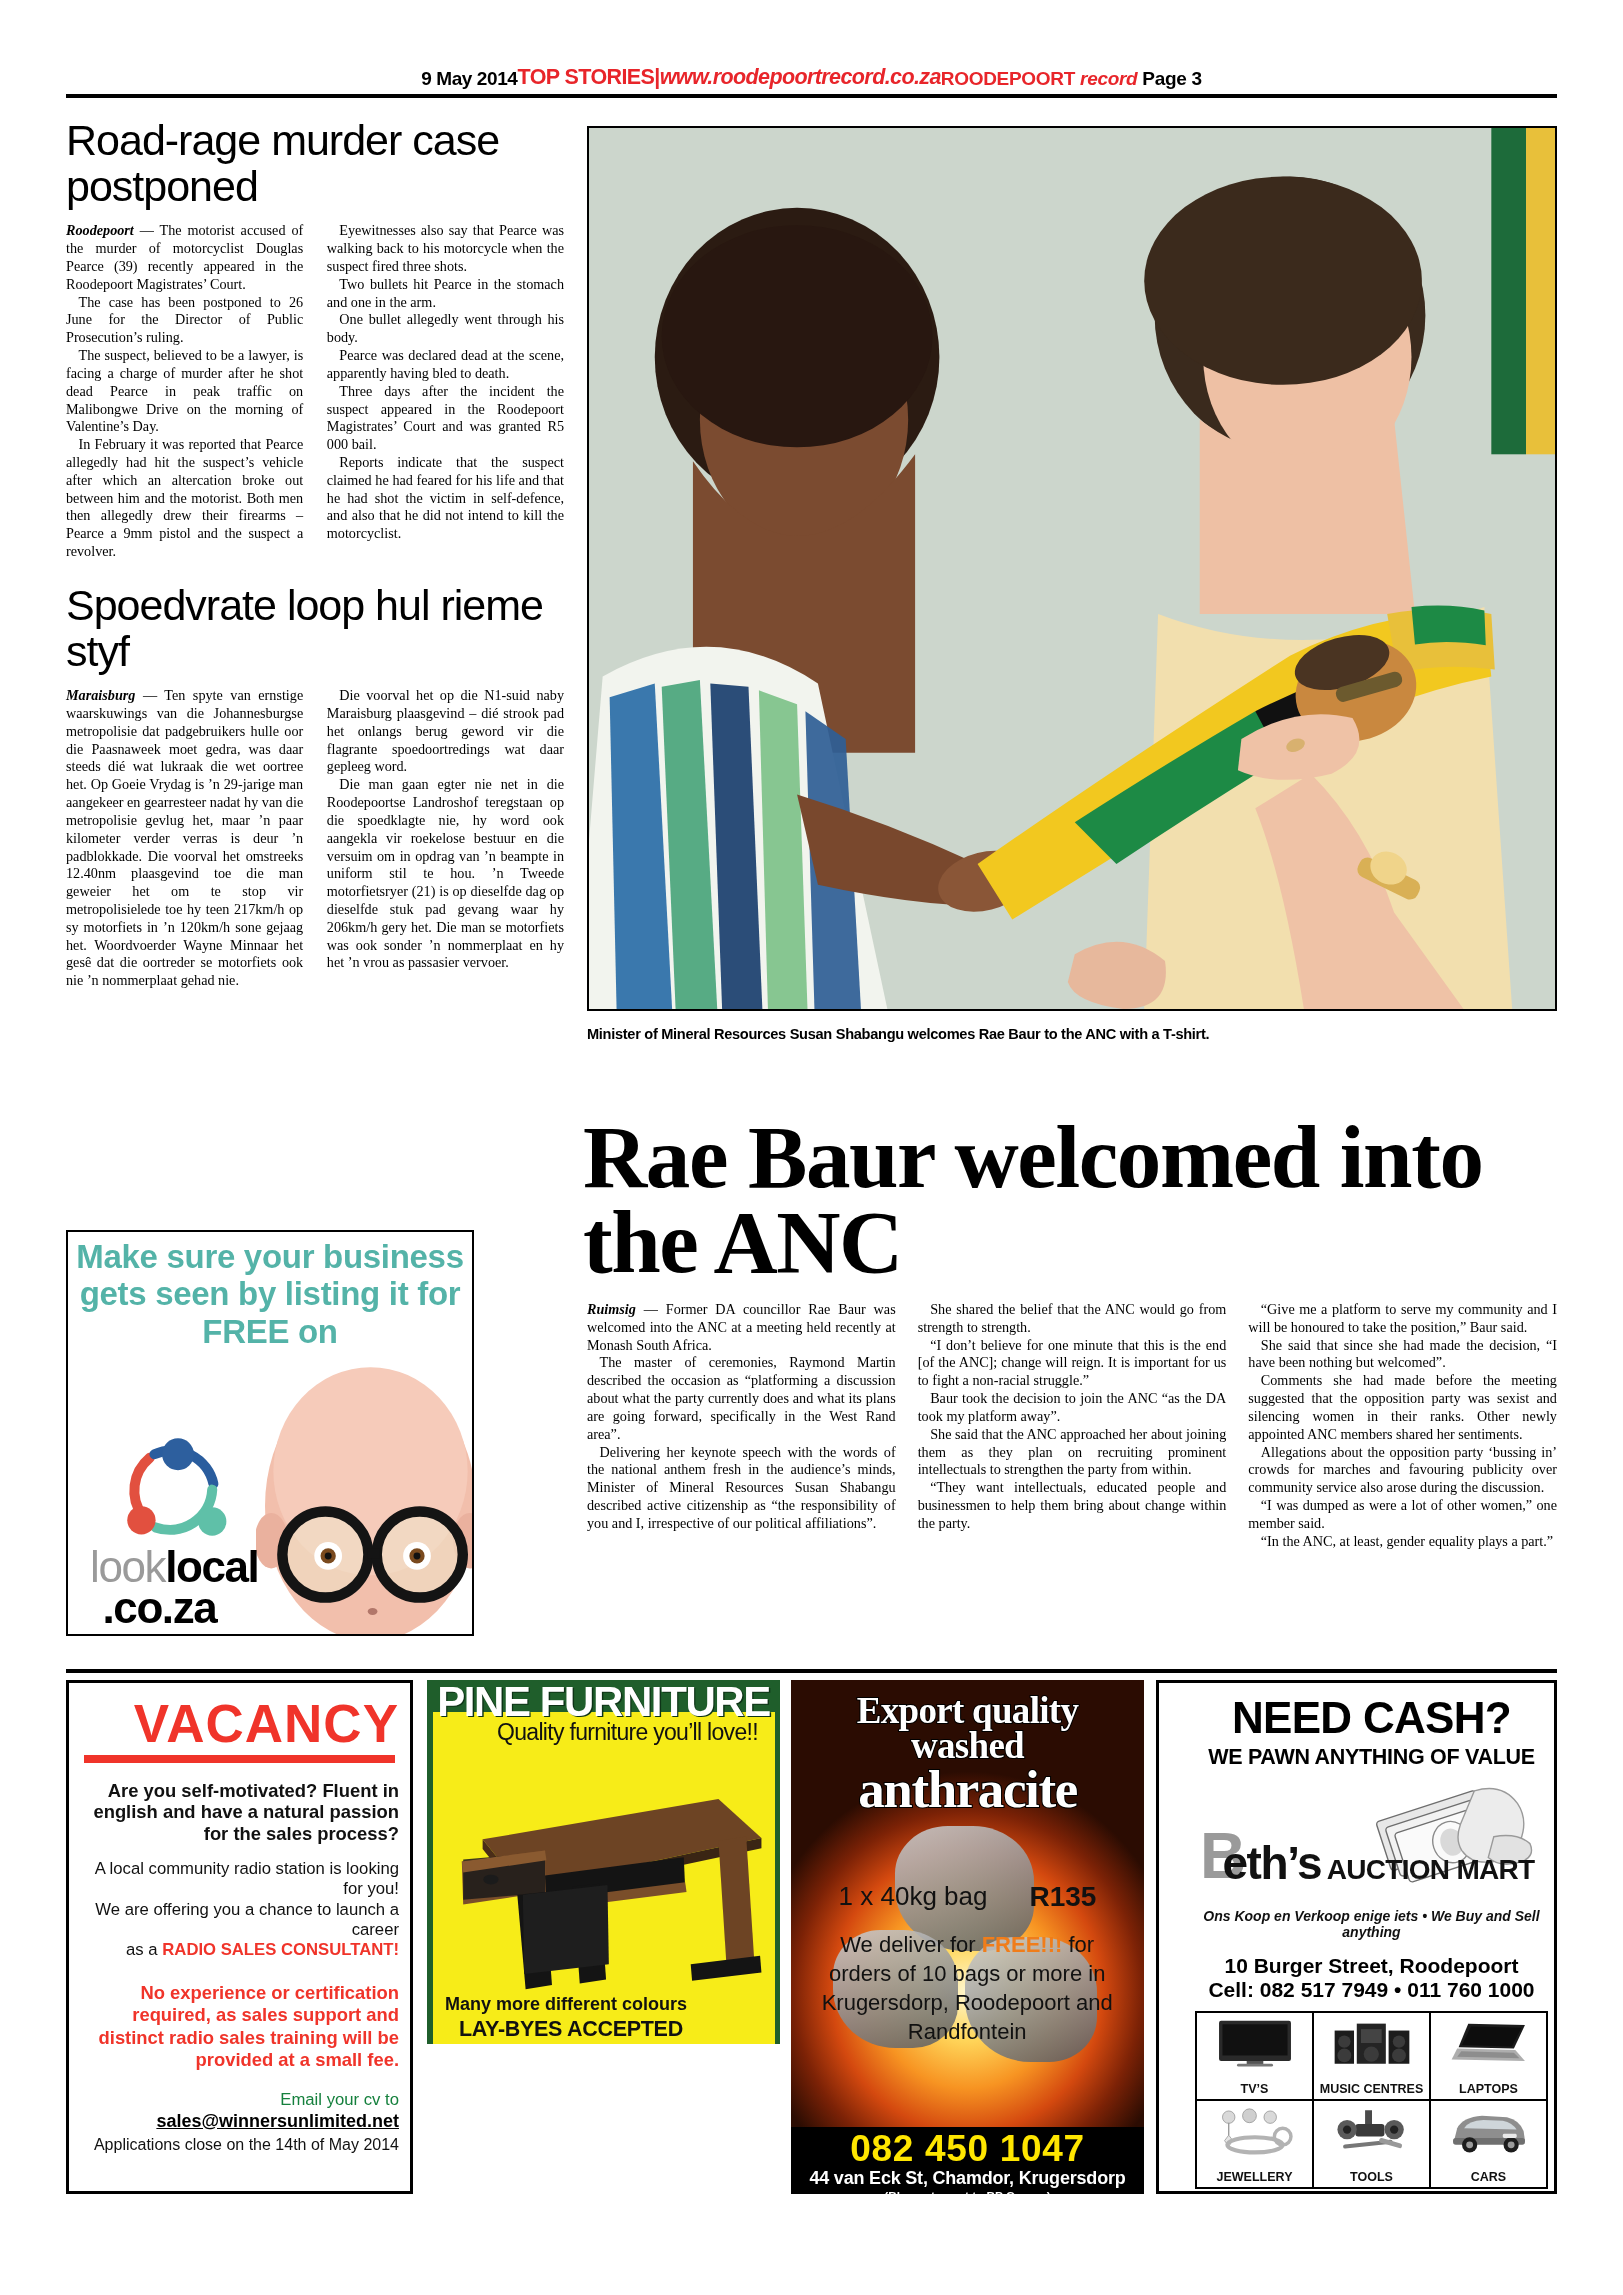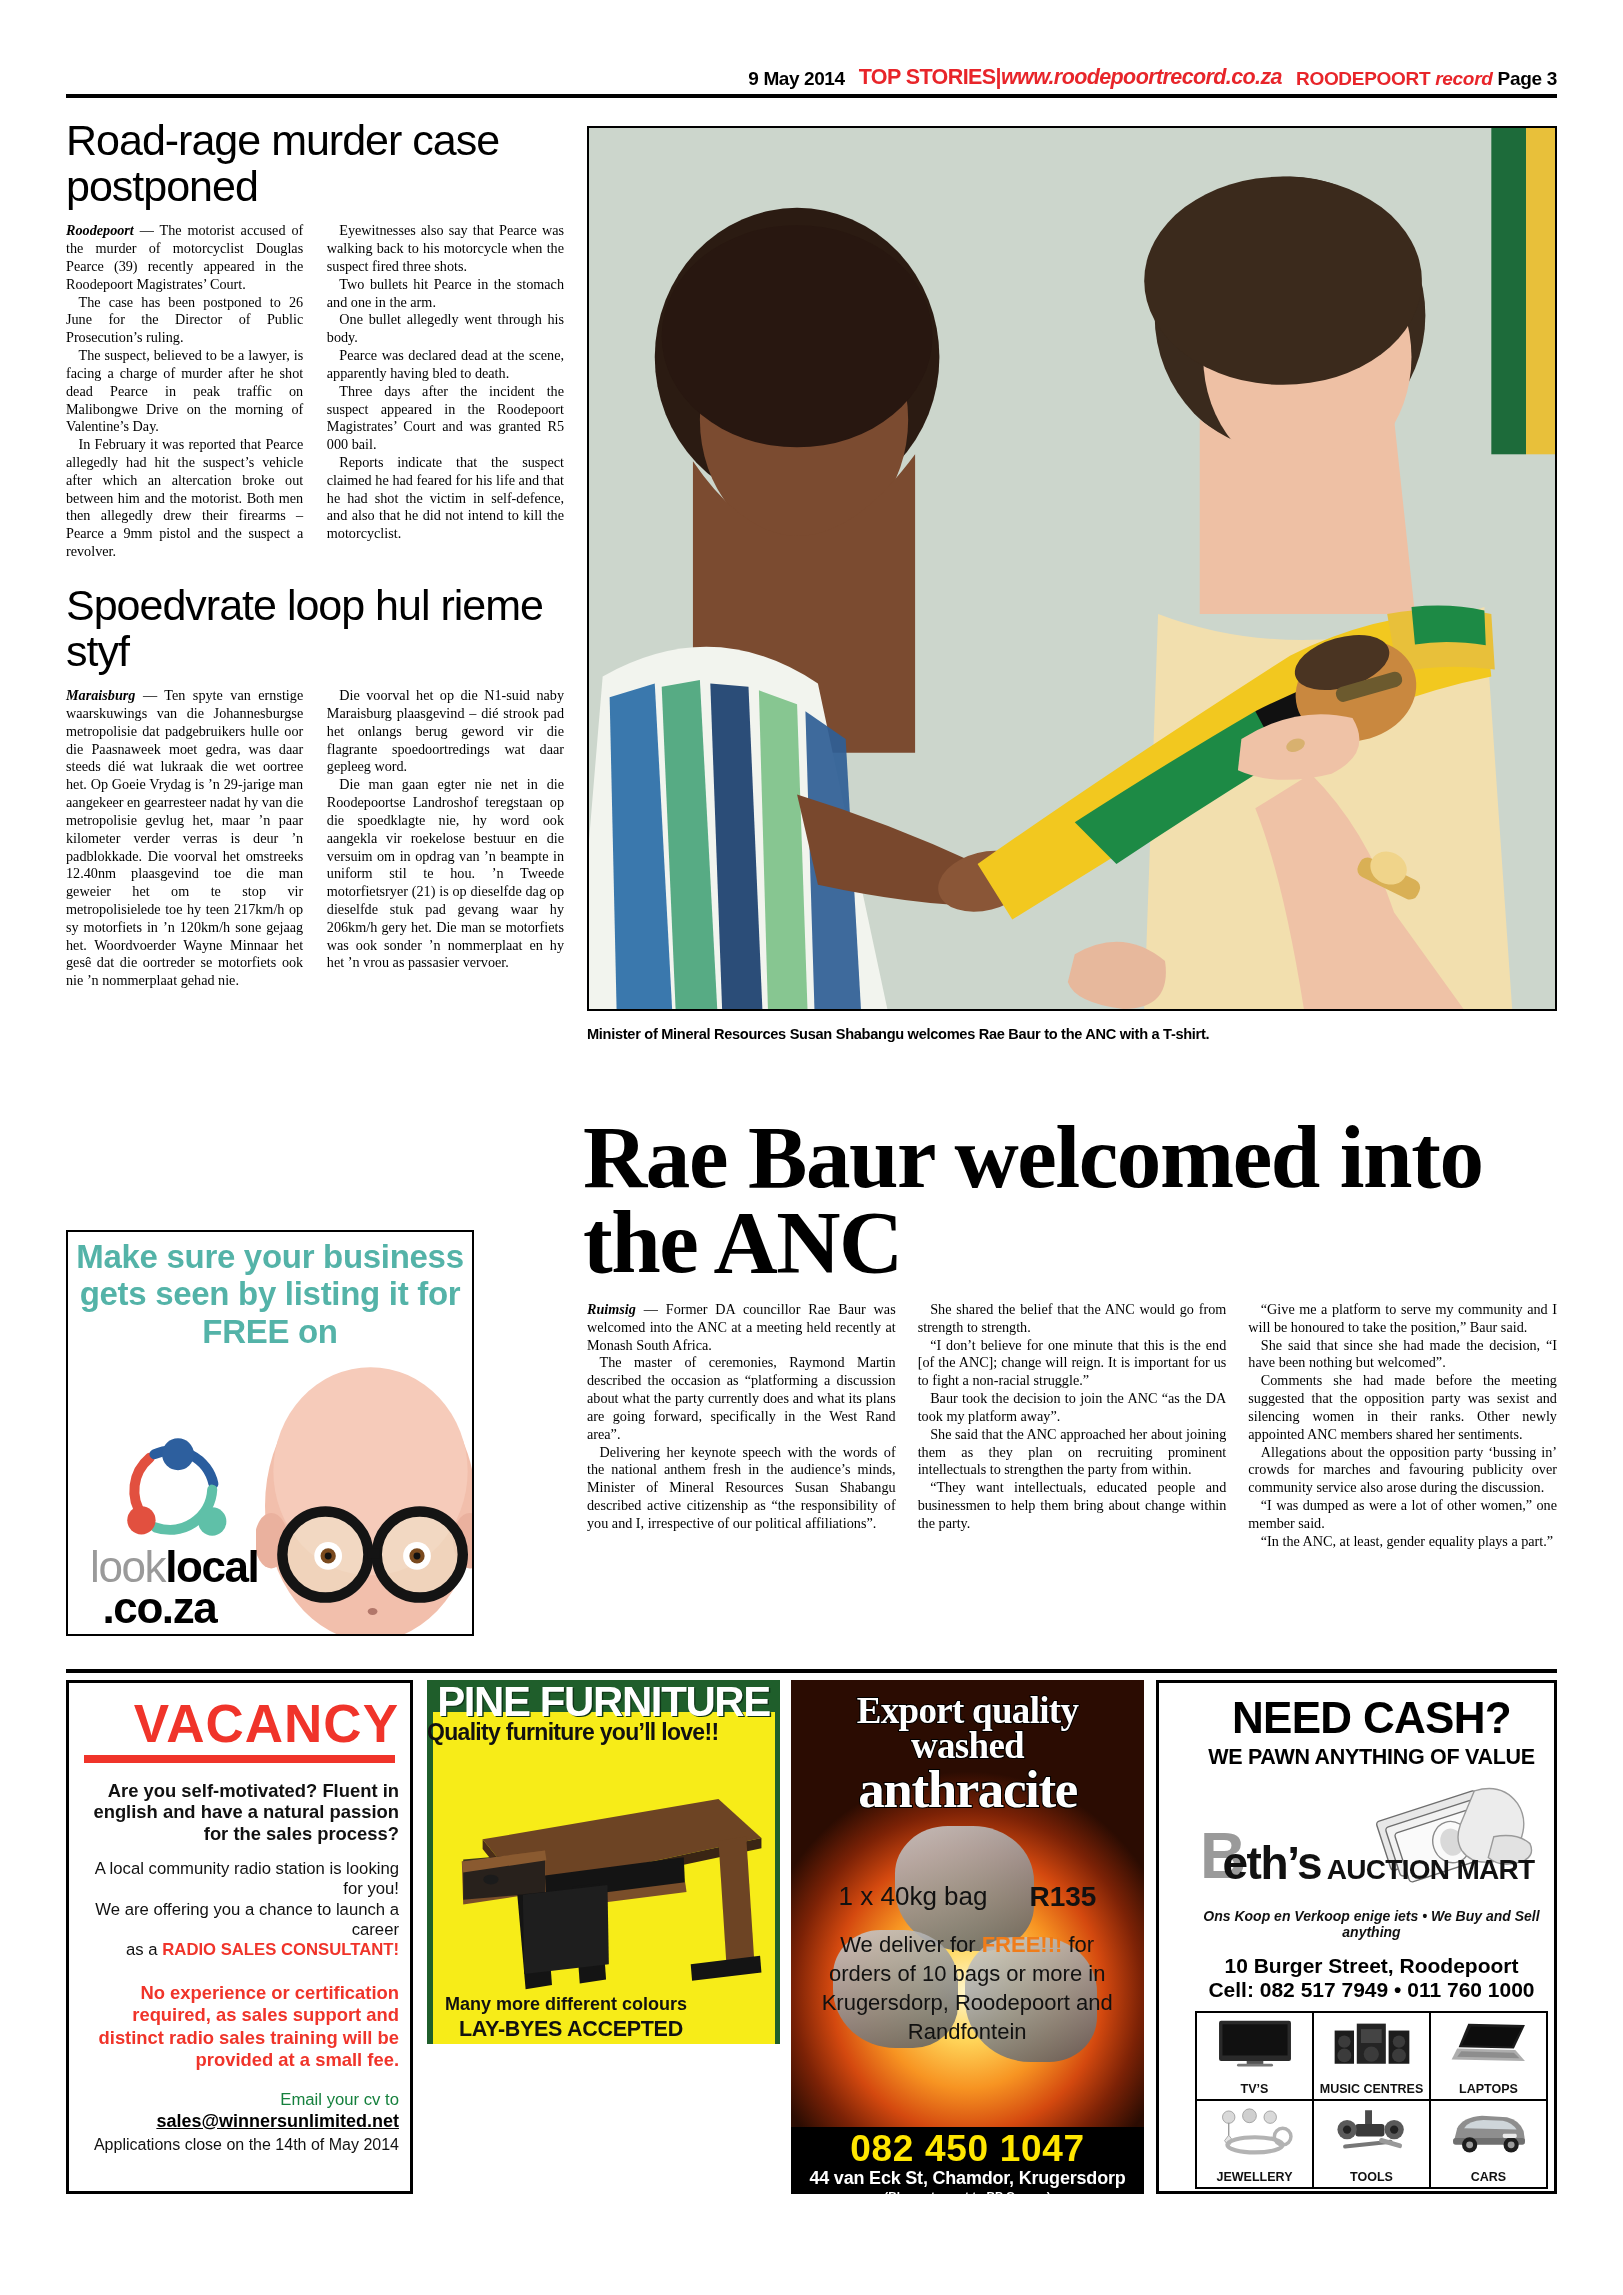--- a/index.html
+++ b/index.html
@@ -23,23 +23,22 @@
   }
 
   
   .masthead {
     position: absolute;
     left: 66px; top: 54px;
     width: 1491px;
     height: 36px;
     display: flex;
     align-items: flex-end;
-    justify-content: flex-end;
-    font-family: "Liberation Sans", sans-serif;
-    gap: 14px;
+    justify-content: center;
+    font-family: "Liberation Sans", sans-serif;
   }
   .masthead-date {
     font-size: 19px;
     font-weight: bold;
     letter-spacing: -0.4px;
     color: #000;
   }
   .masthead-center {
     font-size: 21.5px;
     font-weight: bold;
@@ -271,24 +270,25 @@
     text-shadow: 1.4px 1.4px 0 #0e3317;
   }
   .pine-yellow {
     position: absolute; left: 5.6px; top: 32px;
     width: 342px; height: 375px;
     background: #f7ec18;
     z-index: 1;
   }
   .pine-sub {
     position: absolute; left: 0; top: 39px; width: 100%;
-    text-align: left;
-    font-size: 23px; font-weight: bold; color: #111;
+    text-align: center;
+    font-size: 23px; font-weight: normal; color: #111;
     letter-spacing: -0.7px;
     z-index: 3;
+    padding-left: 24px;
   }
   .pine-desk { position: absolute; left: 14px; top: 76px; width: 326px; height: 236px; z-index: 2; }
   .pine-colours {
     position: absolute; left: 18px; top: 314px;
     font-size: 18px; font-weight: bold; color: #111; z-index: 3;
   }
   .pine-laybyes {
     position: absolute; left: 32px; top: 337px;
     font-size: 21.5px; font-weight: bold; color: #111; z-index: 3; letter-spacing: -0.3px;
   }

